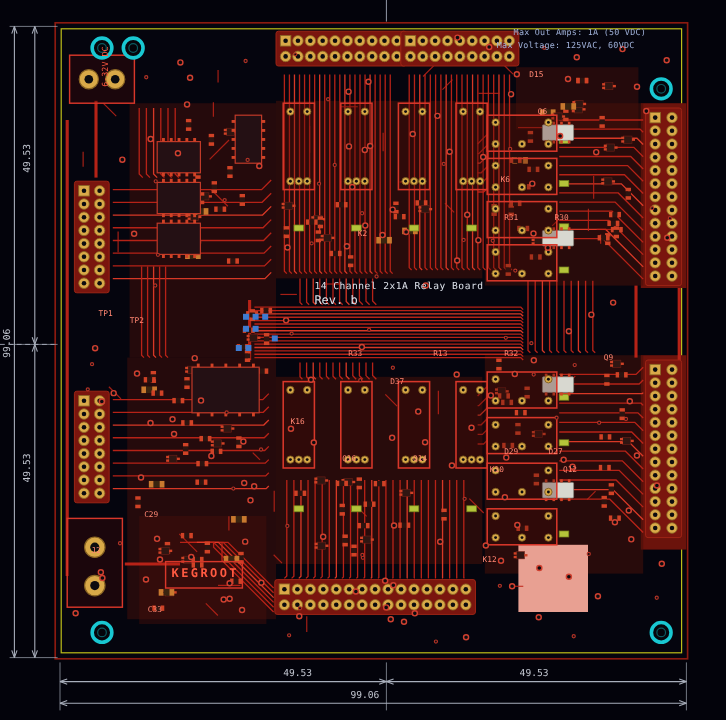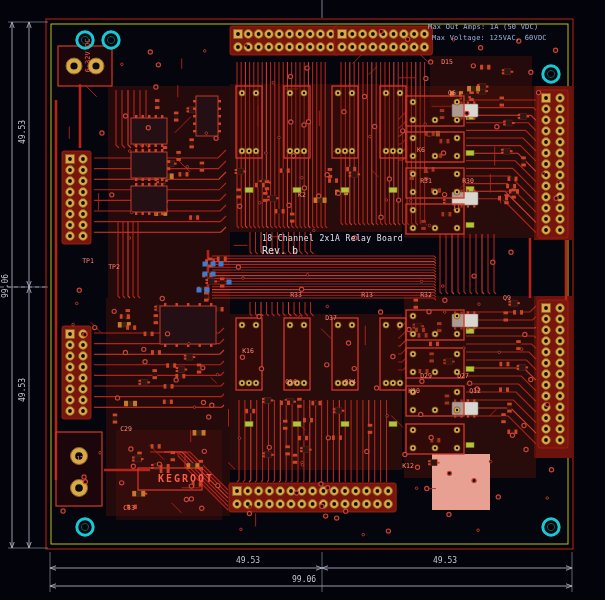--- a/index.html
+++ b/index.html
@@ -2009,25 +2009,25 @@
       <text x="426" y="297" fill="#ff8672" font-size="6.5" text-anchor="middle" font-family="DejaVu Sans Mono, monospace">R32</text>
       <text x="296" y="297" fill="#ff8672" font-size="6.5" text-anchor="middle" font-family="DejaVu Sans Mono, monospace">R33</text>
       <text x="447" y="64" fill="#ff8672" font-size="6.5" text-anchor="middle" font-family="DejaVu Sans Mono, monospace">D15</text>
       <text x="463" y="378" fill="#ff8672" font-size="6.5" text-anchor="middle" font-family="DejaVu Sans Mono, monospace">D27</text>
       <text x="426" y="378" fill="#ff8672" font-size="6.5" text-anchor="middle" font-family="DejaVu Sans Mono, monospace">D29</text>
       <text x="331" y="320" fill="#ff8672" font-size="6.5" text-anchor="middle" font-family="DejaVu Sans Mono, monospace">D37</text>
       <text x="126" y="431" fill="#ff8672" font-size="6.5" text-anchor="middle" font-family="DejaVu Sans Mono, monospace">C29</text>
       <text x="129" y="510" fill="#ff8672" font-size="6.5" text-anchor="middle" font-family="DejaVu Sans Mono, monospace">C33</text>
       <text x="80" y="461" fill="#ff8672" font-size="6.5" text-anchor="middle" font-family="DejaVu Sans Mono, monospace">J2</text>
     </svg>
-  <div class="ov title" style="left:262px;top:235px">18 Channel 2x1A Relay Board</div>
+  <div class="ov title" style="left:262px;top:235px">14 Channel 2x1A Relay Board</div>
   <div class="ov rev" style="left:262px;top:246px">Rev. b</div>
   <div class="ov note" style="left:428px;top:24px">Max Out Amps: 1A (50 VDC)</div>
-  <div class="ov note" style="left:432px;top:35px">Max Voltage: 125VAC, 60VDC</div>
-  <div class="ov logo" style="left:158px;top:474px">KEGROOT</div>
+  <div class="ov note" style="left:414px;top:35px">Max Voltage: 125VAC, 60VDC</div>
+  <div class="ov logo" style="left:143px;top:474px">KEGROOT</div>
   <div class="ov power rot" style="left:72px;top:52px">6-32V DC</div>
   <div class="ov dim rot" style="left:-6px;top:282px">99.06</div>
   <div class="ov dim rot" style="left:11px;top:128px">49.53</div>
   <div class="ov dim rot" style="left:11px;top:386px">49.53</div>
   <div class="ov dim" style="left:236px;top:557px">49.53</div>
   <div class="ov dim" style="left:433px;top:557px">49.53</div>
   <div class="ov dim" style="left:292px;top:576px">99.06</div>
 </div>
 
 </body></html>

